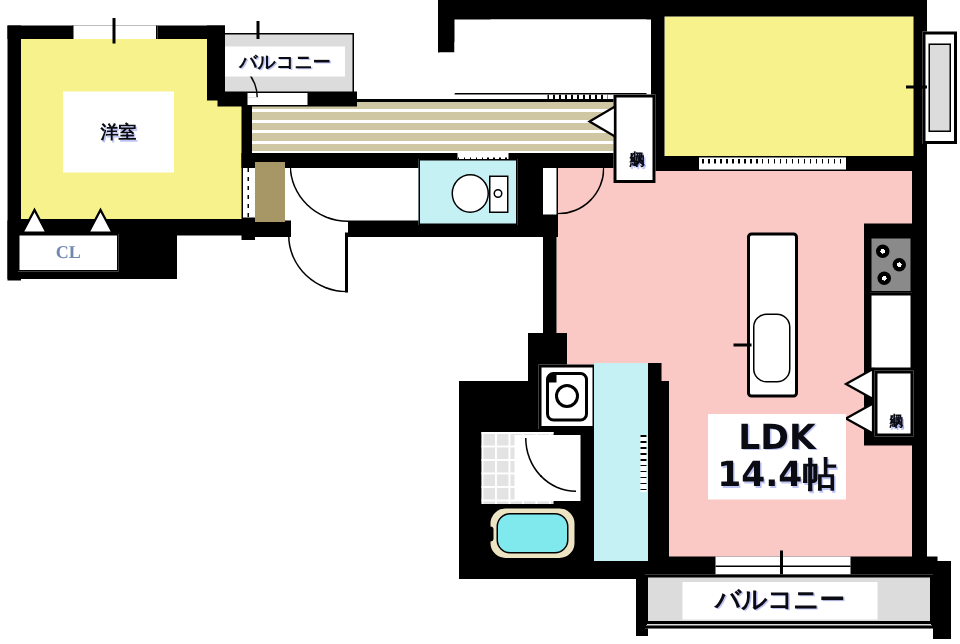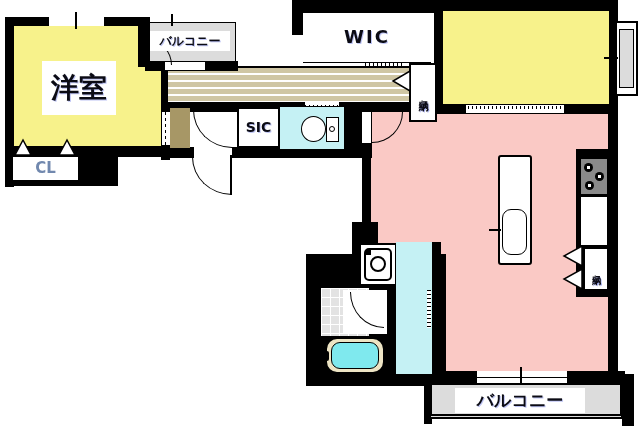--- a/index.html
+++ b/index.html
@@ -105,29 +105,26 @@
   <div class="abs" style="left:303px;top:13px;width:128px;height:50px;background:#fff;border-bottom:1.5px solid #000;"></div>
   <div class="abs" style="left:293px;top:35px;width:10px;height:28px;background:#fff;"></div>
 
   <div class="abs chip boxed vtext" style="left:409px;top:63px;width:28px;height:59px;font-size:10px;">
       <span>収納</span>
     </div>
   <svg class="abs" style="left:391px;top:70px;" width="20" height="22">
       <polygon points="19,1 19,21 2,11" fill="#fff" stroke="#000" stroke-width="1.5"></polygon>
     </svg>
 
-  <div class="abs chip" style="left:237px;top:107px;width:43px;height:41px;border:2.5px solid #000;font-size:14px;">
-      <span>SIC</span>
-    </div>
   <div class="abs cyan" style="left:279px;top:106px;width:66px;height:44px;border:1.5px solid #000;"></div>
   <div class="abs" style="left:301px;top:116px;width:25px;height:26px;background:#fff;border:1.5px solid #000;border-radius:50%;"></div>
   <div class="abs" style="left:326px;top:117px;width:13px;height:25px;background:#fff;border:1.5px solid #000;"></div>
   <div class="abs" style="left:329px;top:126px;width:6px;height:6px;border:1px solid #000;border-radius:50%;background:#fff;"></div>
 
-  <div class="abs chip" style="left:12px;top:156px;width:67px;height:25px;border:1.5px solid #000;font-size:15px;color:var(--cl-blue);text-shadow:none;">
+  <div class="abs chip" style="left:12px;top:156px;width:67px;height:25px;border:1.5px solid #000;font-size:12px;color:var(--cl-blue);text-shadow:none;font-family:Liberation Serif, serif;">
       <span>CL</span>
     </div>
   <svg class="abs" style="left:13px;top:138px;" width="64" height="18">
       <polygon points="2,17 18,17 10,2" fill="#fff" stroke="#000" stroke-width="1.5"></polygon>
       <polygon points="46,17 62,17 54,2" fill="#fff" stroke="#000" stroke-width="1.5"></polygon>
     </svg>
 
   <div class="abs thinbox" style="left:615px;top:21px;width:23px;height:75px;border-width:2px;"></div>
   <div class="abs gray" style="left:619px;top:29px;width:15px;height:59px;border:1px solid #000;"></div>
   <div class="abs wall" style="left:604px;top:57px;width:14px;height:2px;"></div>
@@ -164,20 +161,21 @@
   <div class="abs wall" style="left:320px;top:351px;width:9px;height:10px;border-radius:2px;"></div>
 
   <div class="abs chip" style="left:150px;top:31px;width:80px;height:20px;font-size:12px;">
       <span>バルコニー</span>
     </div>
   <div class="abs gray" style="left:430px;top:383px;width:192px;height:36px;border:2px solid #000;border-bottom:5px double #000;"></div>
   <div class="abs chip" style="left:455px;top:388px;width:130px;height:25px;font-size:17px;">
       <span>バルコニー</span>
     </div>
 
-  <div class="abs chip col" style="left:42px;top:61px;width:74px;height:54px;font-size:28px;">
+  <div class="abs chip col" style="left:42px;top:61px;width:74px;height:54px;font-size:12px;">
     <span>洋室</span>
   </div>
-  <div class="abs chip" style="left:327px;top:21px;width:80px;height:32px;font-size:18px;letter-spacing:2px;">
-      <span>WIC</span>
-    </div>
+  <div class="abs chip col" style="left:472px;top:276px;width:92px;height:57px;font-size:23px;">
+    <span>LDK</span>
+    <span>14.4帖</span>
+  </div>
 
 </div>
 
 </body></html>

